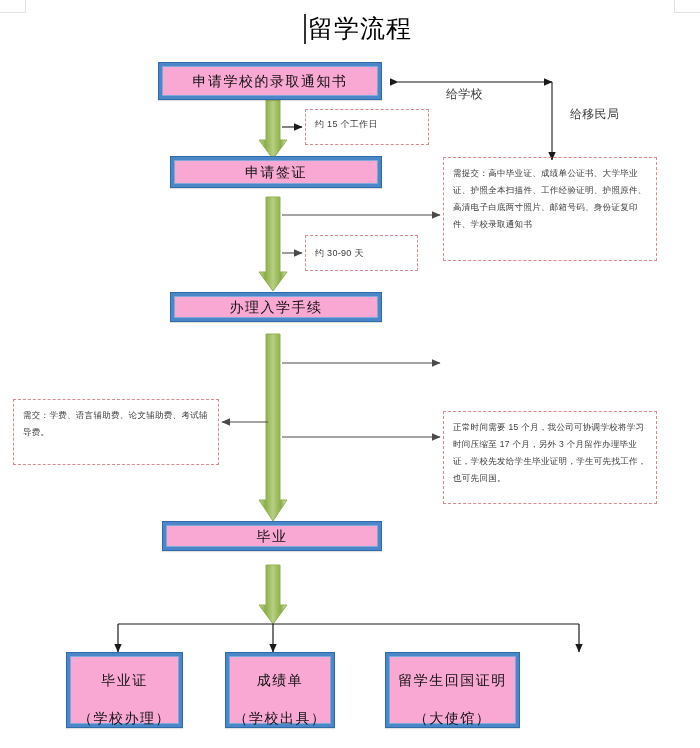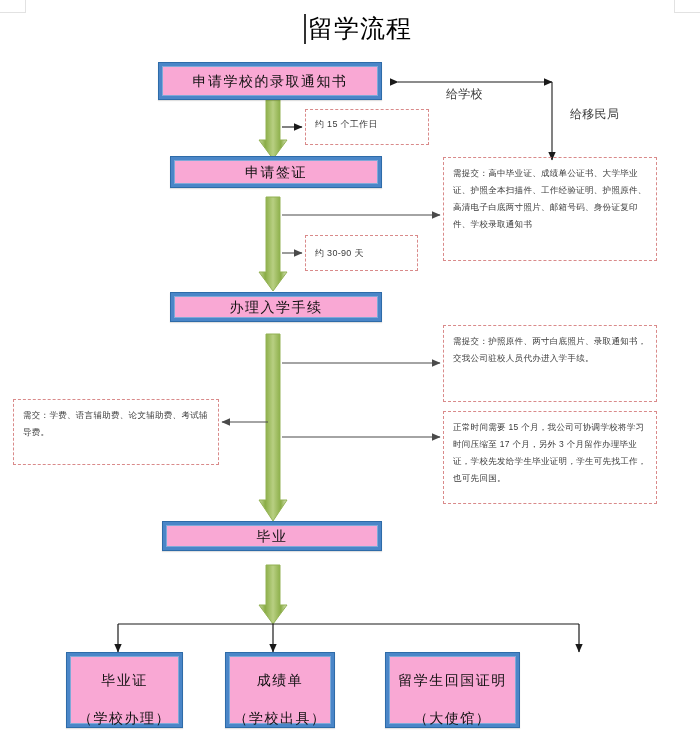--- a/index.html
+++ b/index.html
@@ -233,23 +233,20 @@
   </div>
 
   <div class="note small" style="left:305px;top:235px;width:113px;height:36px;display:flex;align-items:center;">
     <div class="txt">约 30-90 天</div>
   </div>
 
   <div class="note" style="left:443px;top:157px;width:214px;height:104px;">
     <div class="txt">需提交：高中毕业证、成绩单公证书、大学毕业证、护照全本扫描件、工作经验证明、护照原件、高清电子白底两寸照片、邮箱号码、身份证复印件、学校录取通知书</div>
   </div>
 
-  <div class="note" style="left:443px;top:325px;width:214px;height:77px;">
-    <div class="txt">需提交：护照原件、两寸白底照片、录取通知书，交我公司驻校人员代办进入学手续。</div>
-  </div>
 
   <div class="note" style="left:13px;top:399px;width:206px;height:66px;">
     <div class="txt">需交：学费、语言辅助费、论文辅助费、考试辅导费。</div>
   </div>
 
   <div class="note" style="left:443px;top:411px;width:214px;height:93px;">
     <div class="txt">正常时间需要 15 个月，我公司可协调学校将学习时间压缩至 17 个月，另外 3 个月留作办理毕业证，学校先发给学生毕业证明，学生可先找工作，也可先回国。</div>
   </div>
 
 </div>

